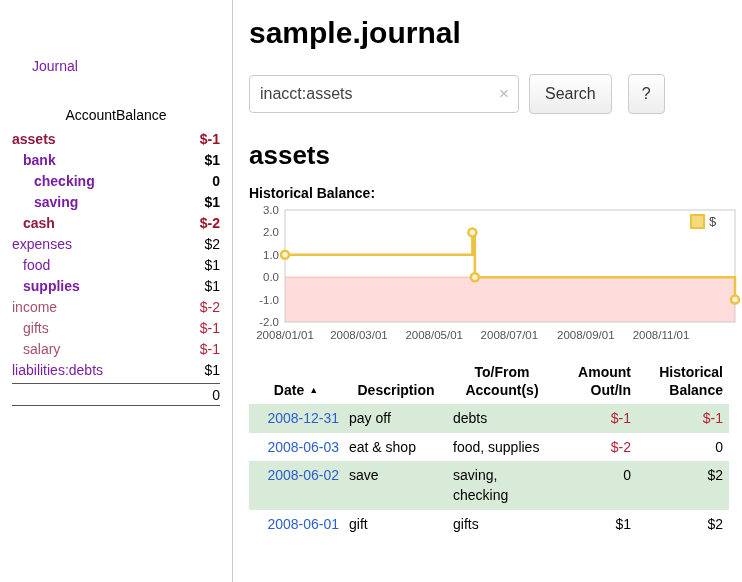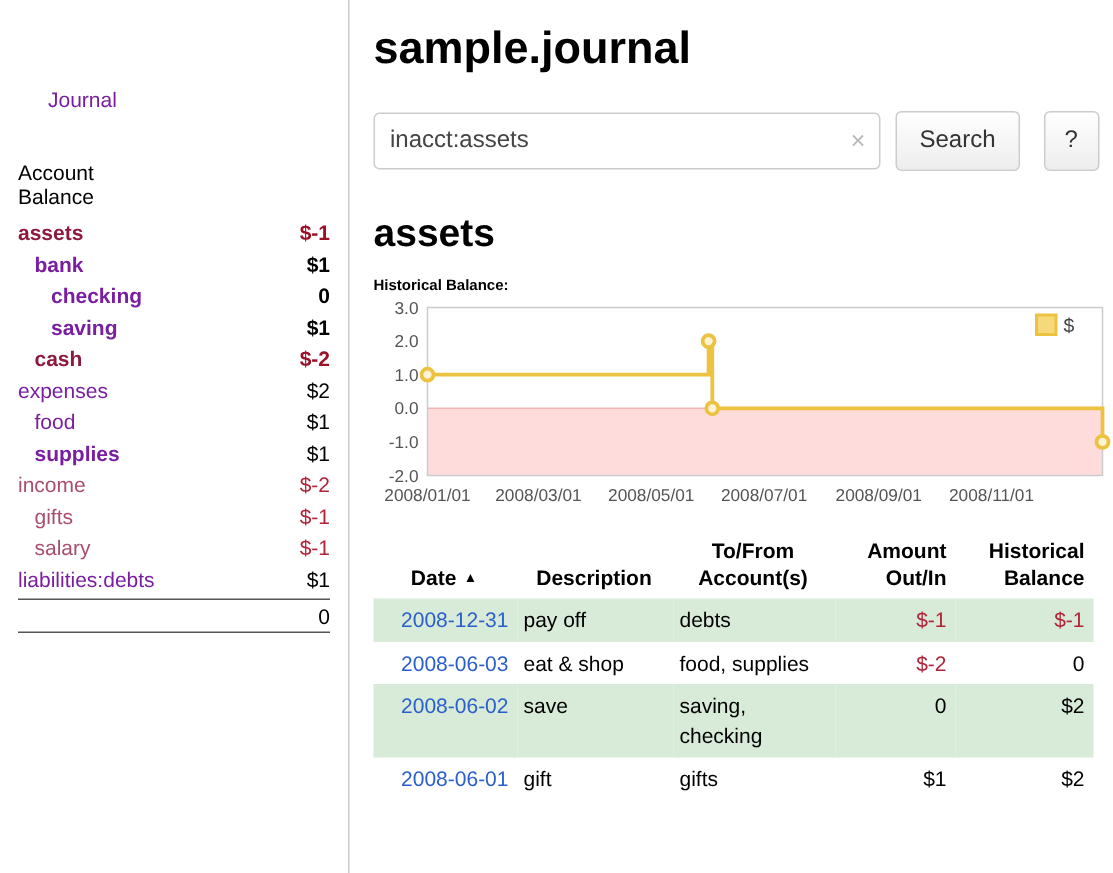--- a/index.html
+++ b/index.html
@@ -14,63 +14,63 @@
 
   
   .sidebar {
     width:233px; min-width:233px; height:100%;
     border-right:1px solid #ccc;
     padding:10px 10px 0 12px;
   }
   .app-title { color:#7a1ea1; font-size:14px; cursor:pointer; }
   .journal-link { color:#7a1ea1; font-size:14px; margin-top:48px; cursor:pointer;margin-left:20px; }
   .acct-table { margin-top:30px; font-size:14px; width:208px; }
-  .acct-header { display:flex; justify-content:center; padding:3px 0 5px 0;flex-direction:column; }
+  .acct-header { display:flex; justify-content:center; padding:3px 0 5px 0; }
   .acct-row { display:flex; justify-content:space-between; padding:2.5px 0; }
   .acct-row.bold { font-weight:bold; }
   .acct-link { color:#7a1ea1; cursor:pointer; }
   .acct-link.neg-name { color:#a84f6d; }
   .acct-row.bold .acct-link.neg-name { color:#8e1a3e; }
   .acct-bal.neg-bal { color:#b32338; }
   .acct-row.bold .acct-bal.neg-bal { color:#9c1128; }
   .acct-total {
     display:flex; justify-content:flex-end;
     border-top:1px solid #555; border-bottom:1px solid #555;
     padding:2.5px 0; margin-top:3px;
   }
 
   
   .main { flex:1; padding:8px 6px 0 16px; }
   .page-title { font-size:30px; font-weight:bold; margin:8px 0 24px 0; }
 
   .search-row { display:flex; align-items:center; }
   .search-box { position:relative; margin-right:10px; }
   .search-input {
-    width:338px; height:38px;
+    width:270px; height:38px;
     border:1px solid #ccc; border-radius:4px;
     font-size:16px; color:#444;
     padding:0 30px 0 10px;
     font-family:"Liberation Sans", sans-serif;
     outline:none;
   }
   .clear-x {
     position:absolute; right:10px; top:50%; transform:translateY(-52%);
     color:#b8b8b8; font-size:17px; cursor:pointer; line-height:1;
   }
   .btn {
     height:40px; padding:0 15px; font-size:16px; color:#333;
     border:1px solid #ccc; border-radius:4px;
     background:linear-gradient(#ffffff,#ededed);
     font-family:"Liberation Sans", sans-serif;
     cursor:pointer;
   }
   .btn.help { margin-left:16px; padding:0 13px; }
 
   .account-heading { font-size:26px; font-weight:bold; margin:26px 0 14px 0; }
-  .chart-label { font-size:10px; font-weight:bold; margin-bottom:4px; }
+  .chart-label { font-size:14px; font-weight:bold; margin-bottom:4px; }
 
   #chart { display:block; width:494px; height:142px; }
   #chart text.tick { font-size:11.5px; fill:#545454; font-family:"Liberation Sans", sans-serif; }
   #chart text.legend { font-size:13px; fill:#444; font-family:"Liberation Sans", sans-serif; }
 
   
   .register { border-collapse:collapse; margin-top:14px; font-size:14px; }
   .register th {
     font-weight:bold; text-align:center; vertical-align:bottom;
     padding:2px 6px 5px 4px; line-height:1.3;

